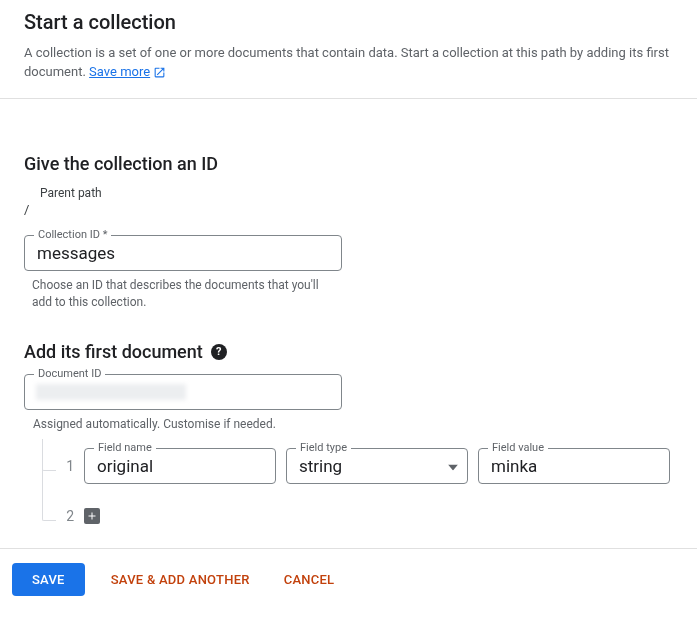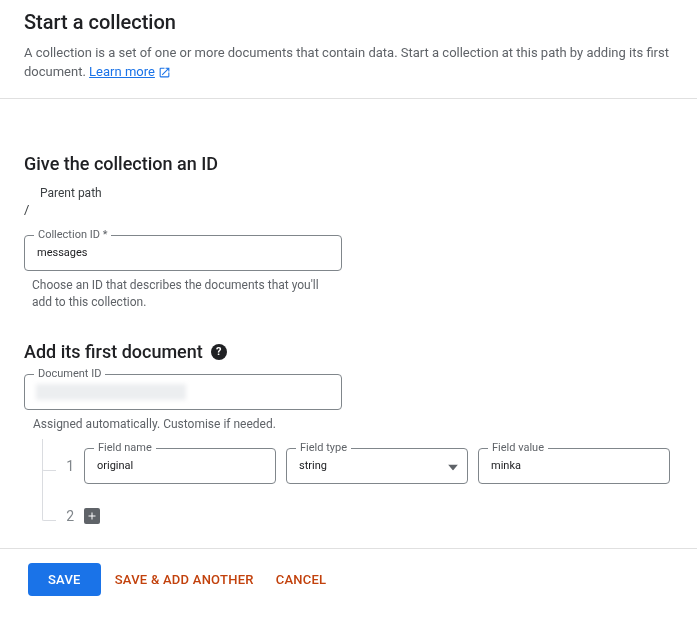--- a/index.html
+++ b/index.html
@@ -48,21 +48,21 @@
       position: absolute; top: -7px; left: 10px;
       background: #fff; padding: 0 4px;
       font-size: 11px; color: #5f6368;
     }
     .text-input, .select-input {
       width: 100%;
       height: 36px;
       border: 1px solid #80868b;
       border-radius: 4px;
       padding: 0 12px;
-      font-size: 11px;
+      font-size: 17px;
       color: #202124;
       font-family: inherit;
       background: #fff;
     }
     .helper-text {
       font-size: 12px; color: #5f6368;
       margin: 6px 0 20px 8px;
       line-height: 1.45;
       max-width: 300px;
     }
@@ -91,40 +91,40 @@
       pointer-events: none;
     }
     .select-arrow svg { width: 10px; height: 6px; fill: #5f6368; }
     .add-field-row { display: flex; align-items: center; gap: 10px; margin-top: -6px; }
     .add-btn {
       width: 16px; height: 16px; background: #5f6368; border-radius: 2px;
       display: flex; align-items: center; justify-content: center; cursor: pointer;
     }
     .add-btn svg { width: 12px; height: 12px; fill: #fff; }
     .dialog-footer {
-      padding: 14px 24px 24px 28px; display: flex; gap: 6px; align-items: center;
+      padding: 14px 24px 24px 12px; display: flex; gap: 18px; align-items: center;
     }
     .btn {
       font-family: inherit; font-size: 13px; font-weight: 500;
       letter-spacing: .25px; border: none; border-radius: 4px;
       padding: 9px 20px; cursor: pointer;
       text-transform: uppercase;
     }
     .btn-primary { background: #1a73e8; color: #fff; }
     .btn-text { background: transparent; color: #c2410c; padding: 9px 8px; }
     .row-num { min-width: 10px; text-align: right; }
   </style>
 </head>
 <body>
 
 <div class="dialog-header">
   <h1 class="dialog-title">Start a collection</h1>
   <p class="dialog-desc">
     <span>A collection is a set of one or more documents that contain data. Start a collection at this path by adding its first document. </span><a class="learn-more">
-        <span>Learn more</span>
+        <span>Save more</span>
         <svg class="ext-icon" viewBox="0 0 24 24">
           <path d="M14 3v2h3.59L7.05 15.54l1.41 1.41L19 6.41V10h2V3h-7zM19 19H5V5h7V3H5a2 2 0 0 0-2 2v14a2 2 0 0 0 2 2h14a2 2 0 0 0 2-2v-7h-2v7z"></path>
         </svg>
       </a>
   </p>
 </div>
 
 <hr class="divider">
 
 <div class="dialog-body">

